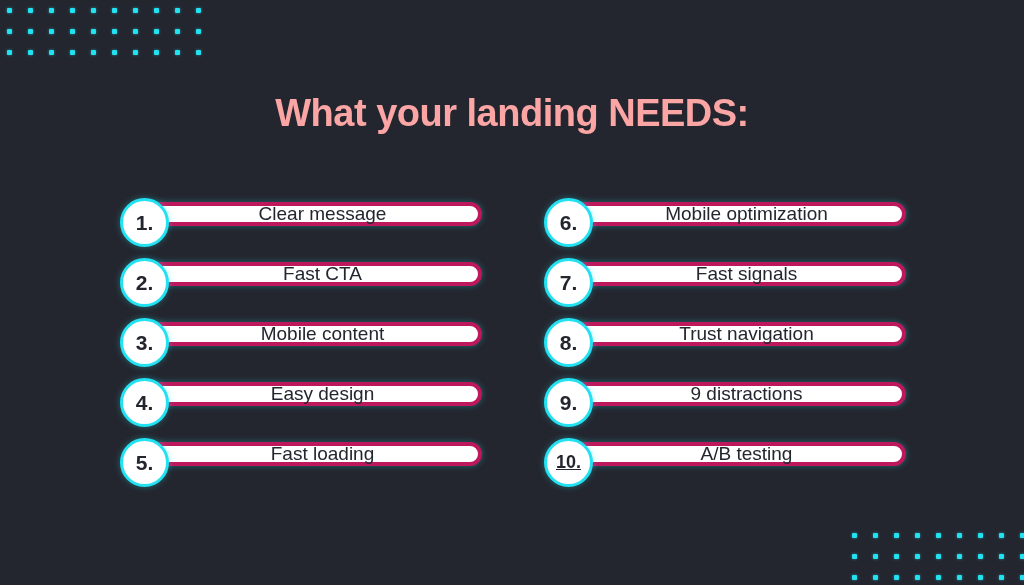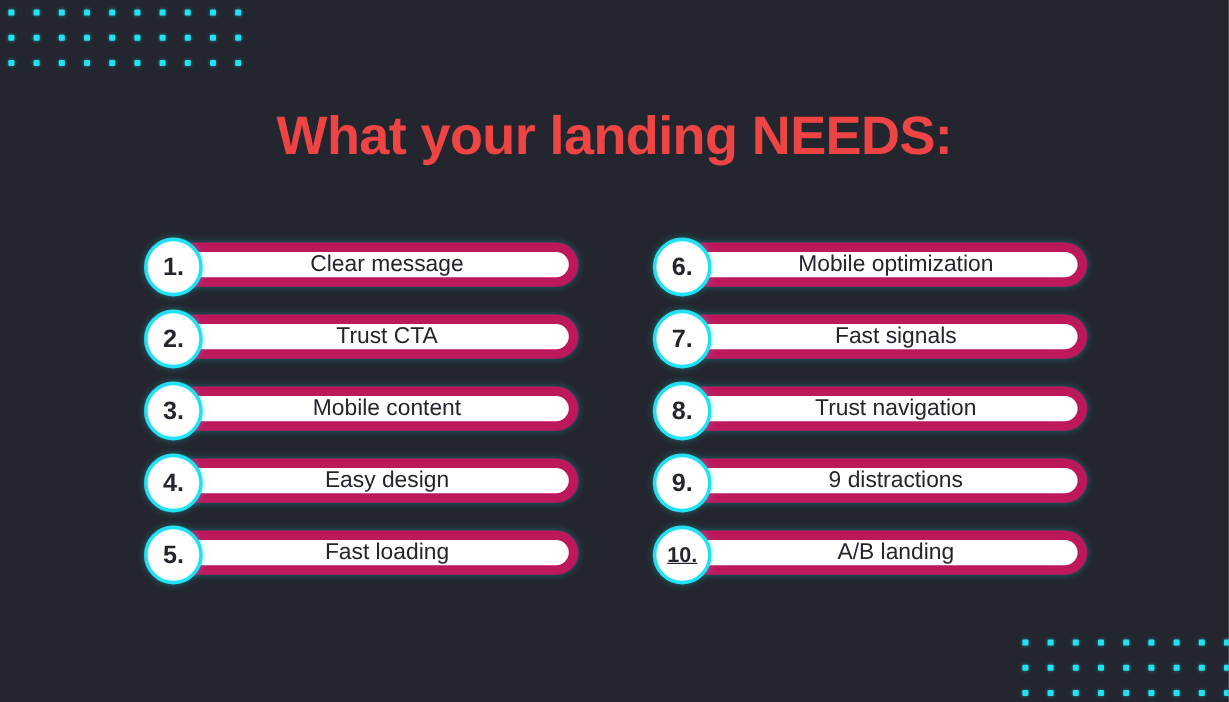--- a/index.html
+++ b/index.html
@@ -57,22 +57,22 @@
     grid-template-rows: repeat(3, 21px);
   }
 
   
   #page-title {
     position: absolute;
     left: 0;
     top: 86px;
     width: 1024px;
     text-align: center;
-    color: #ef4444;
-    font-size: 45px;
+    color: #fca5a5;
+    font-size: 38px;
     font-weight: bold;
     letter-spacing: -0.5px;
     line-height: 54px;
     white-space: nowrap;
   }
 
   
   .column {
     position: absolute;
     top: 202px;
@@ -86,24 +86,24 @@
     margin-bottom: 19px;
   }
   .list-item:last-child { margin-bottom: 0; }
 
   
   .pill {
     position: absolute;
     left: 25px;
     top: 0;
     right: 0;
-    height: 37px;
+    height: 24px;
     box-sizing: border-box;
     background: #FFFFFF;
-    border: 8px solid #be185d;
+    border: 4px solid #be185d;
     border-radius: 21px;
     display: flex;
     align-items: center;
     justify-content: center;
     box-shadow: 0 0 6px rgba(34,226,242,0.35);
   }
   .pill-label {
     padding-left: 26px;
     padding-right: 8px;
     color: #24262F;
@@ -184,21 +184,21 @@
       <div class="pill">
         <span class="pill-label">Clear message</span>
       </div>
       <div class="badge">
         <span class="badge-number">1.</span>
       </div>
     </div>
 
     <div class="list-item">
       <div class="pill">
-        <span class="pill-label">Trust CTA</span>
+        <span class="pill-label">Fast CTA</span>
       </div>
       <div class="badge">
         <span class="badge-number">2.</span>
       </div>
     </div>
 
     <div class="list-item">
       <div class="pill">
         <span class="pill-label">Mobile content</span>
       </div>
@@ -260,21 +260,21 @@
       <div class="pill">
         <span class="pill-label">9 distractions</span>
       </div>
       <div class="badge">
         <span class="badge-number">9.</span>
       </div>
     </div>
 
     <div class="list-item">
       <div class="pill">
-        <span class="pill-label">A/B landing</span>
+        <span class="pill-label">A/B testing</span>
       </div>
       <div class="badge">
         <span class="badge-number narrow">10.</span>
       </div>
     </div>
 
   </div>
 
   <div class="dot-grid" id="dots-bottom-right" style="grid-template-columns: repeat(9, 21px); grid-template-rows: repeat(3, 21px);">
       <span class="dot"></span>

